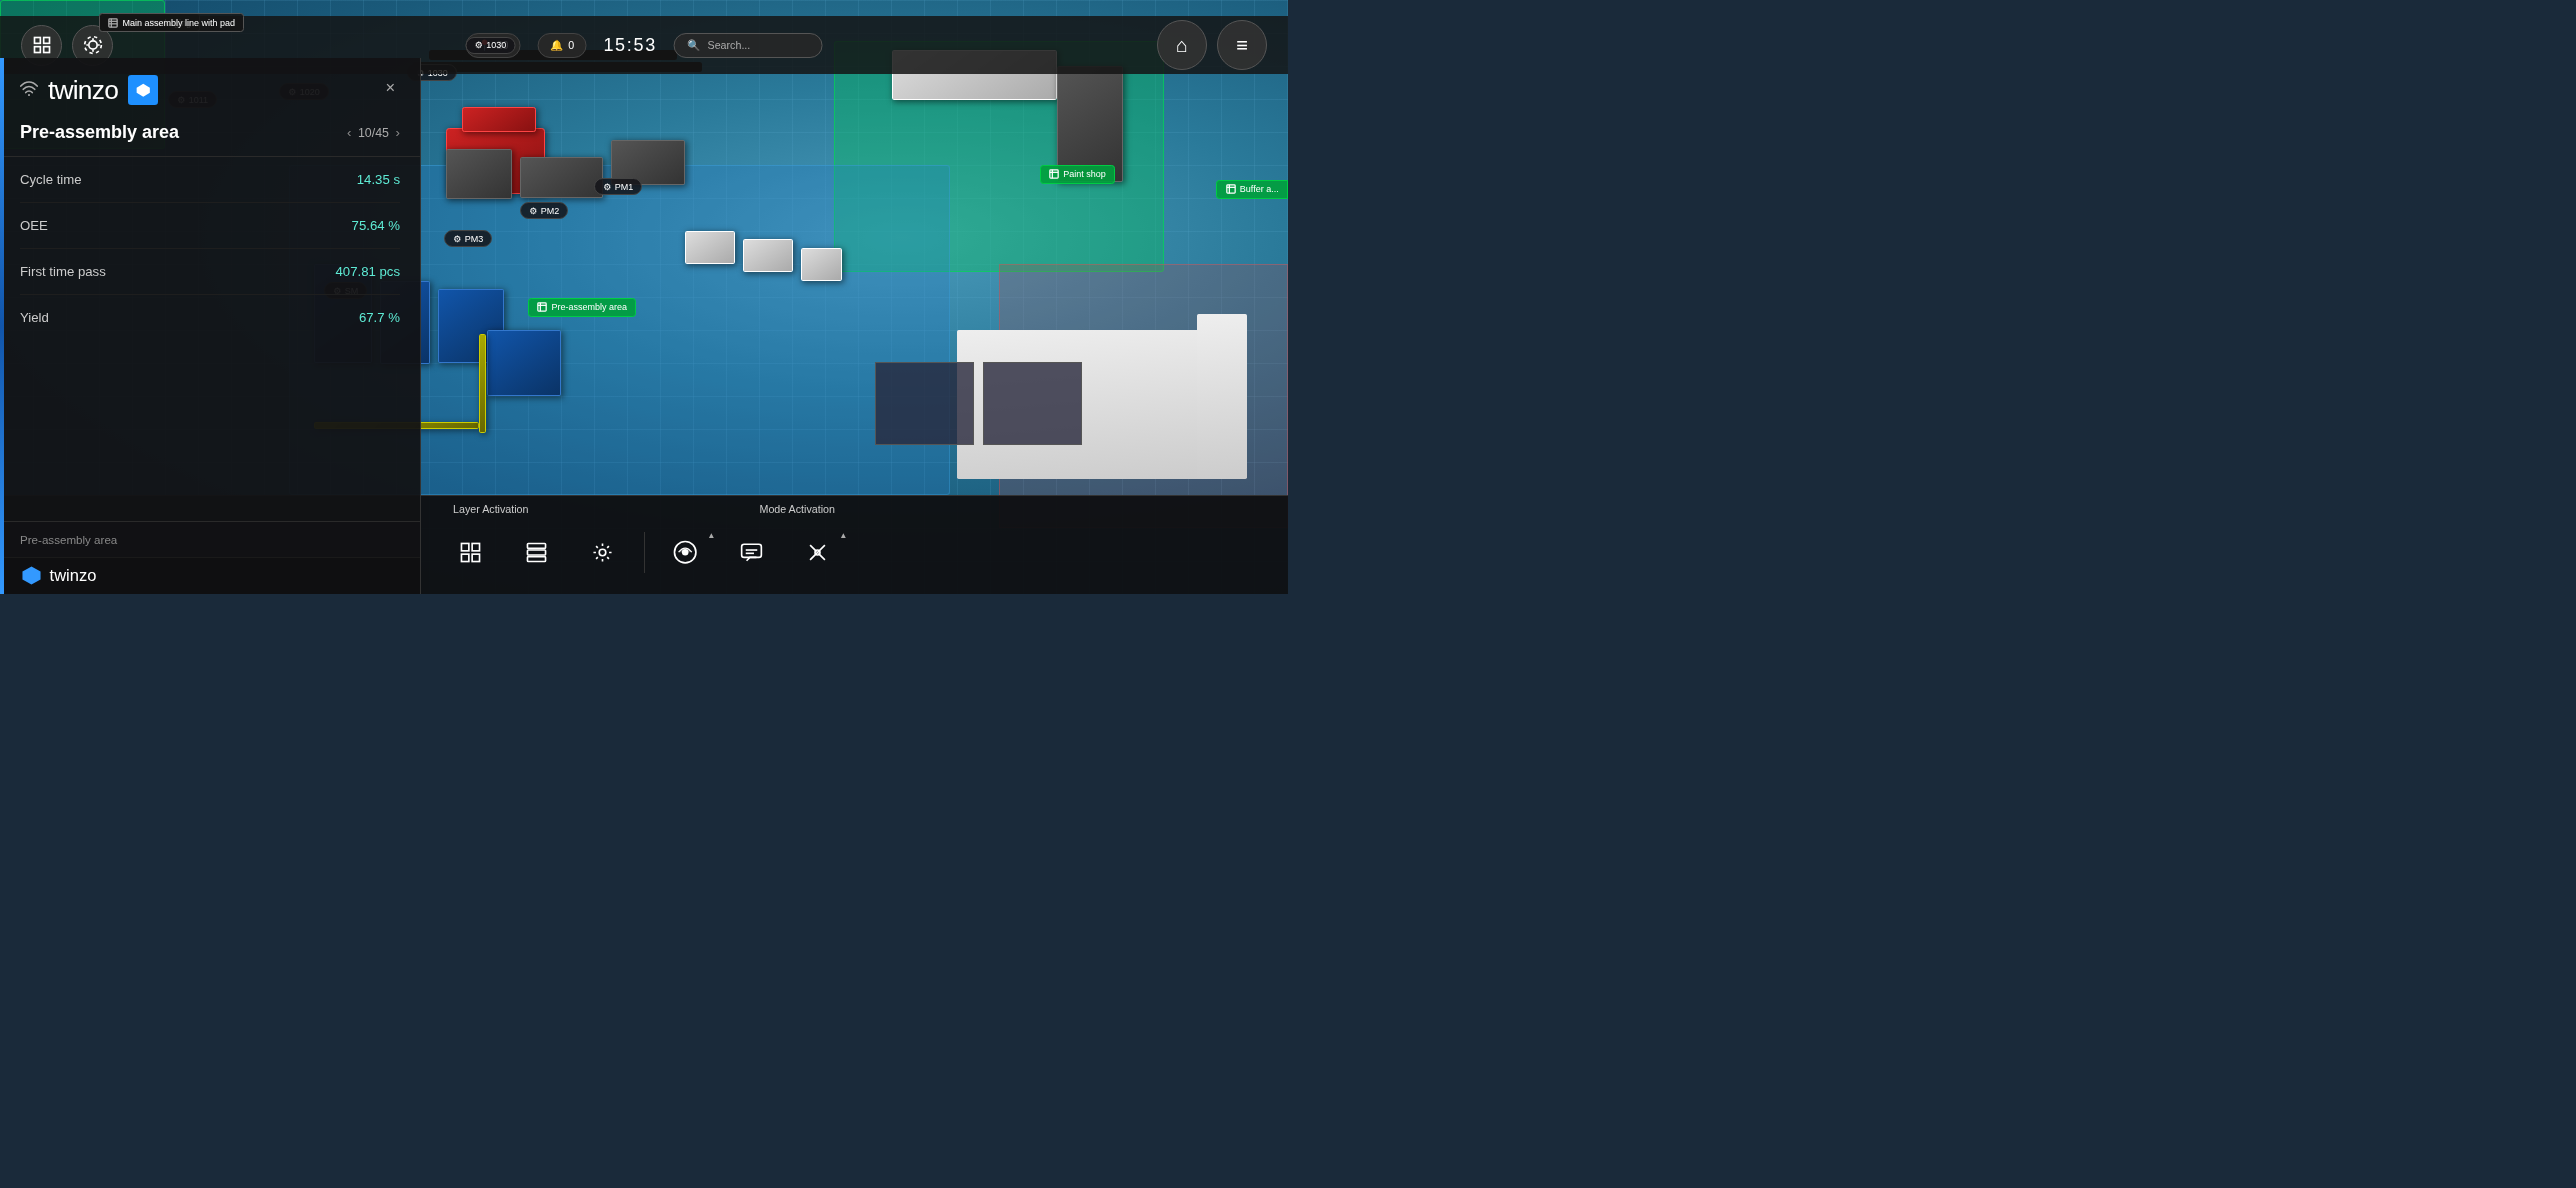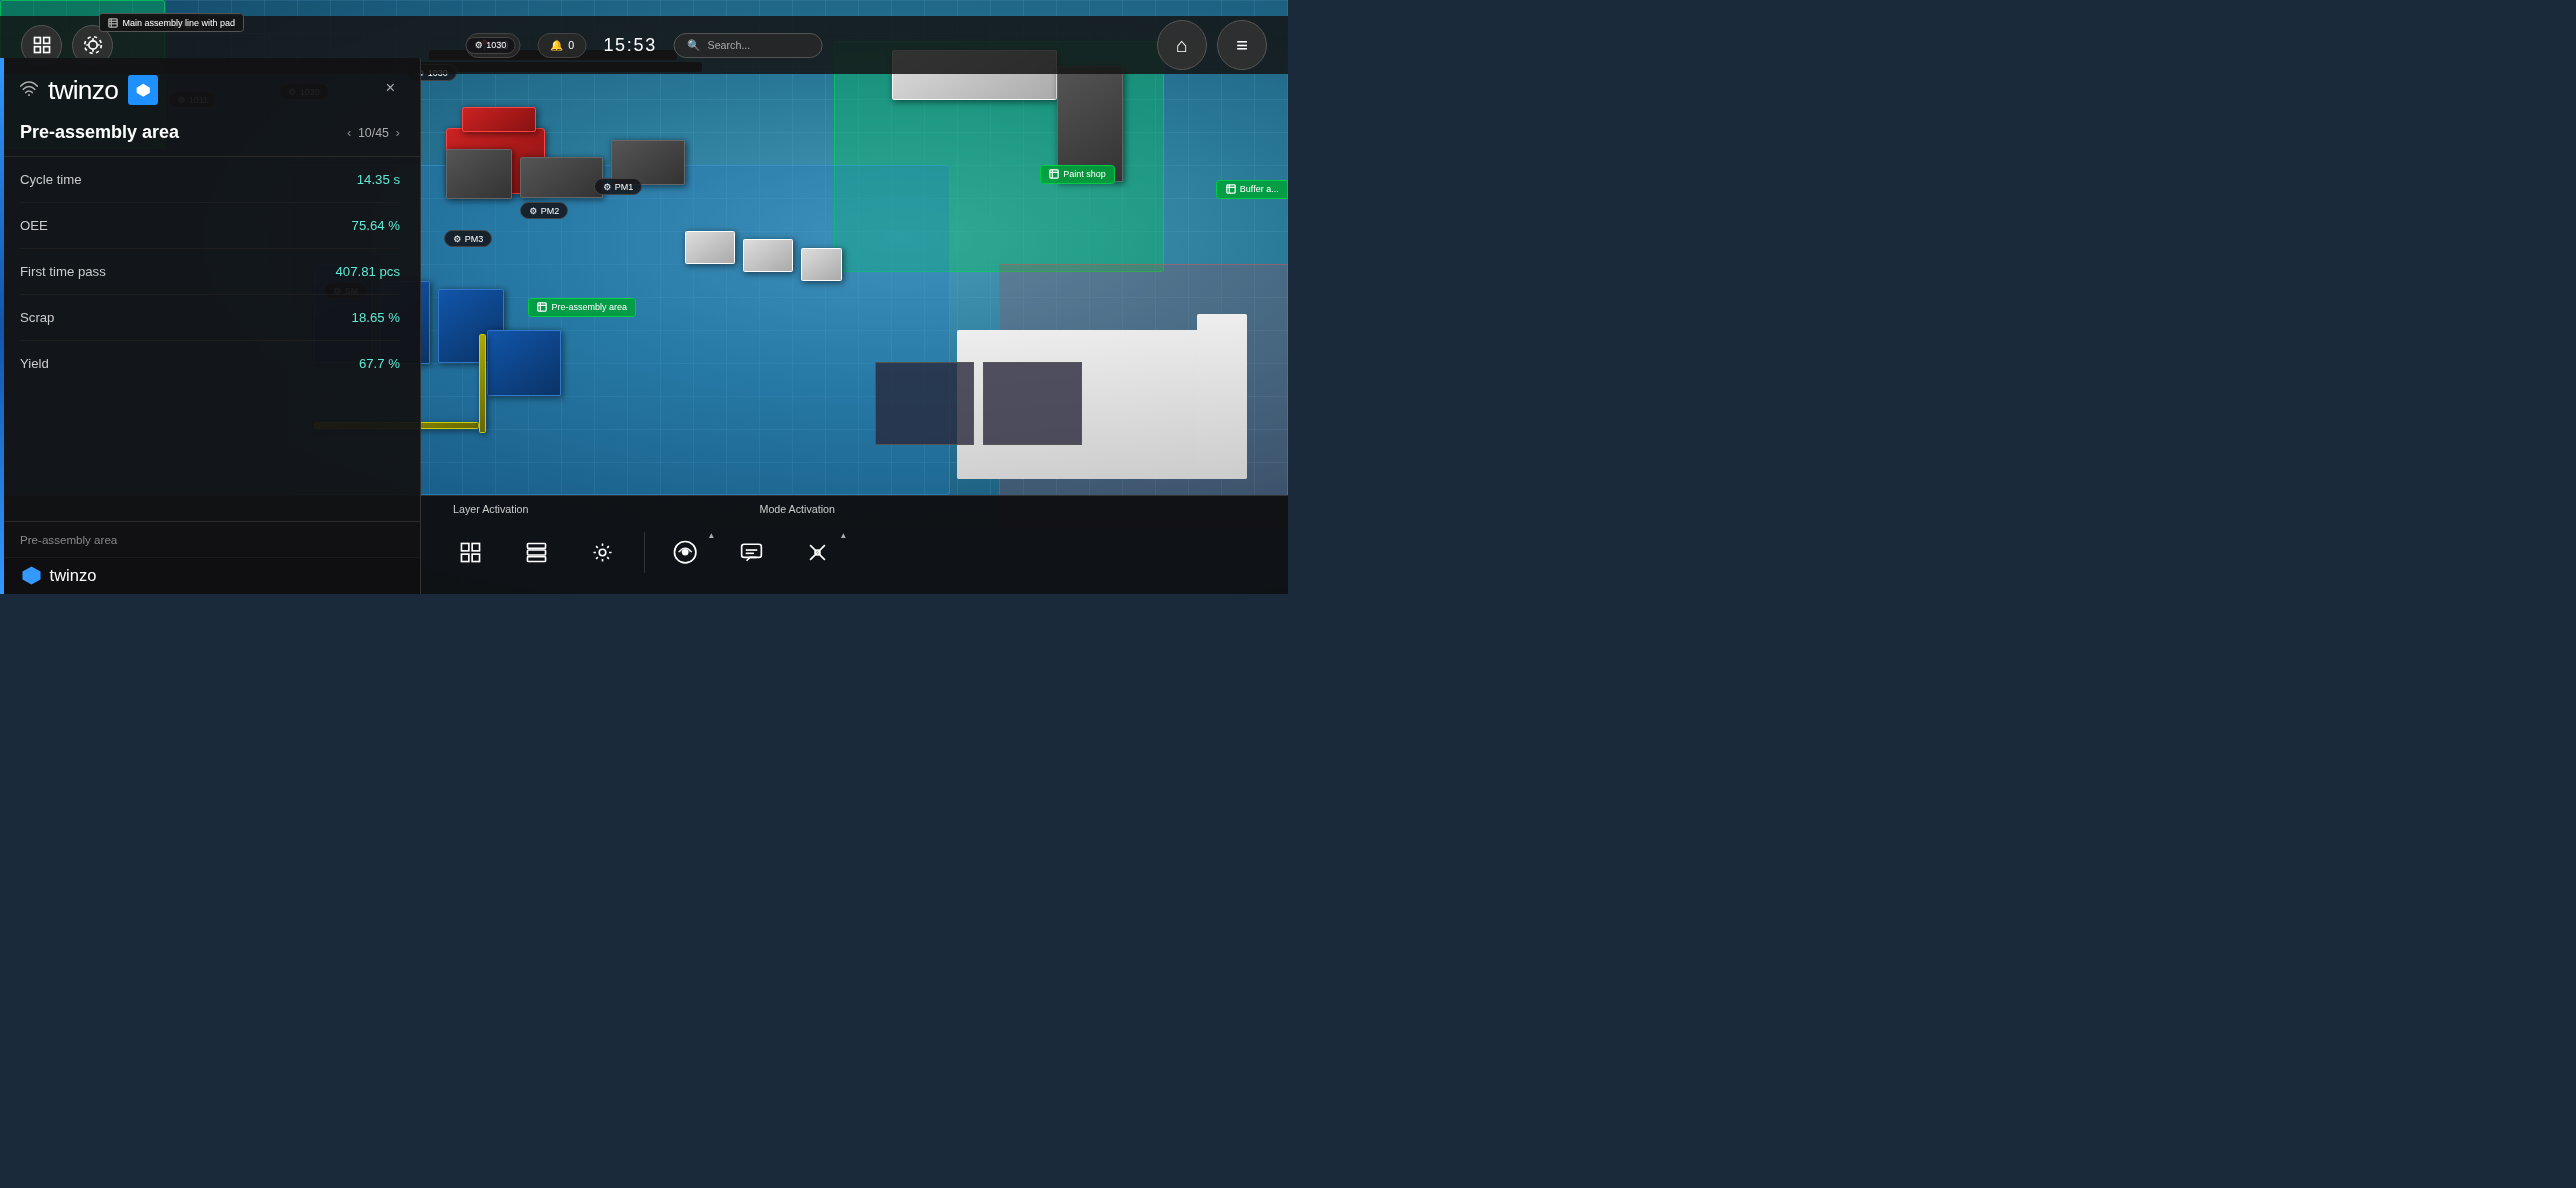--- a/index.html
+++ b/index.html
@@ -656,24 +656,20 @@
     </div>
     <div class="stat-row">
       <span class="stat-label">OEE</span>
       <span class="stat-value">75.64 %</span>
     </div>
     <div class="stat-row">
       <span class="stat-label">First time pass</span>
       <span class="stat-value">407.81 pcs</span>
     </div>
     <div class="stat-row">
-      <span class="stat-label">Scrap</span>
-      <span class="stat-value">18.65 %</span>
-    </div>
-    <div class="stat-row">
       <span class="stat-label">Yield</span>
       <span class="stat-value">67.7 %</span>
     </div>
   </div>
 
   <div style="margin-top:auto;">
     <div class="status-bar-bottom" style="position:relative;bottom:auto;width:auto;">
       <span class="status-text">Pre-assembly area</span>
     </div>
 

